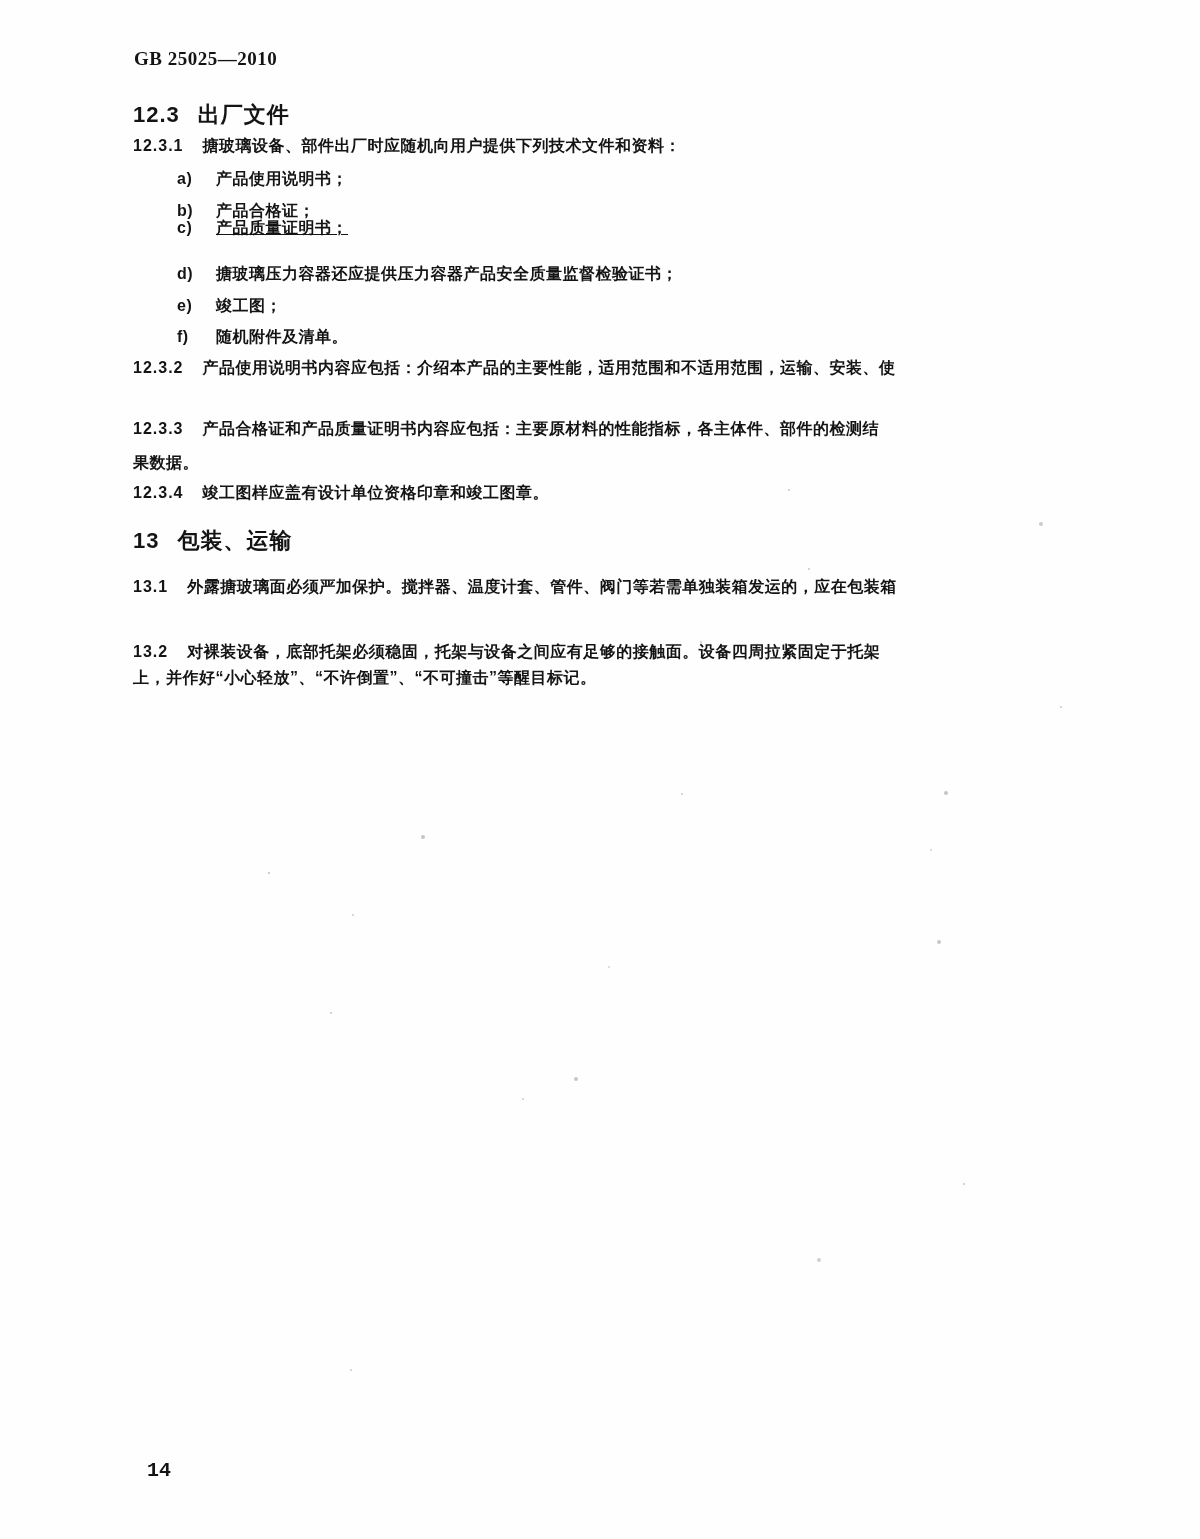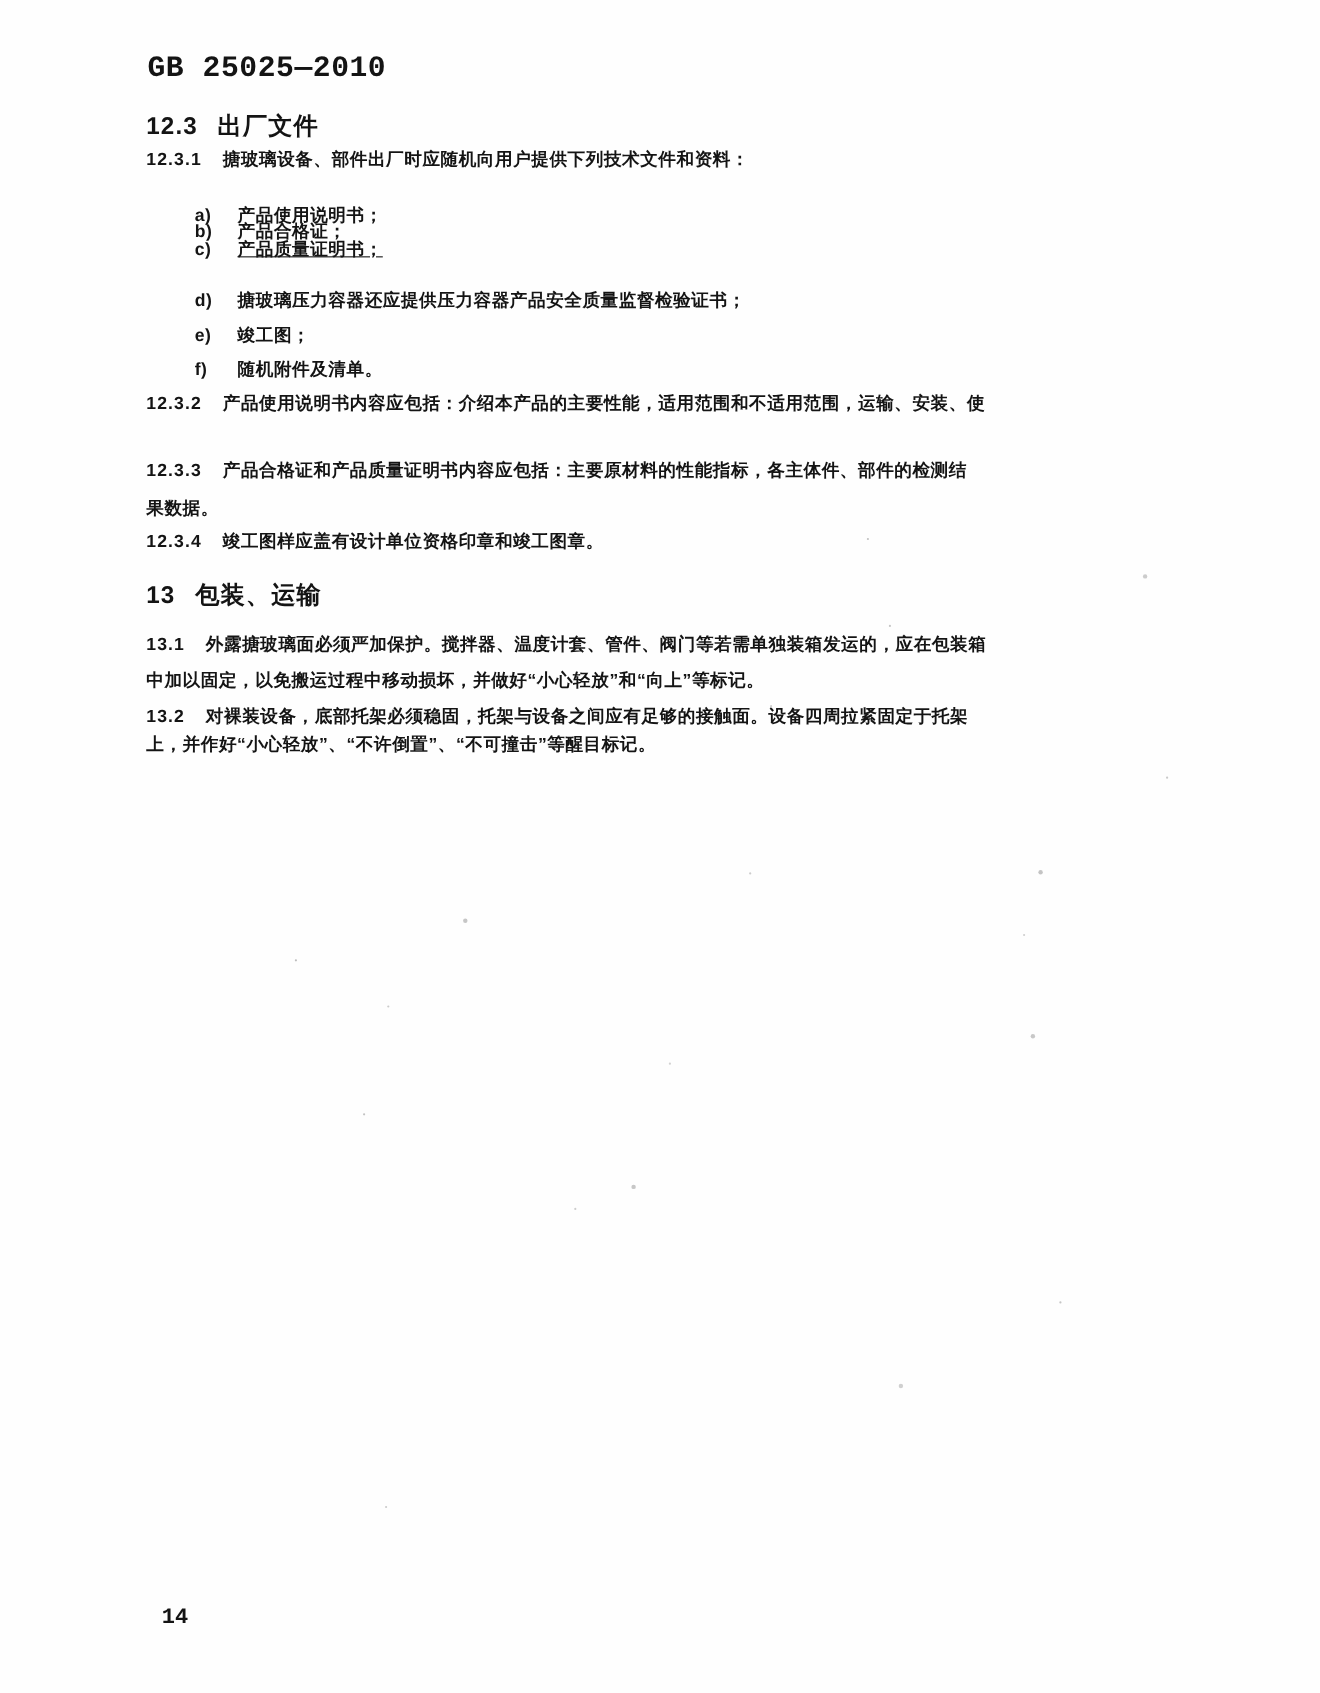--- a/index.html
+++ b/index.html
@@ -45,22 +45,22 @@
   .list-marker {
     display: inline-block;
     min-width: 22px;
     margin-right: 17px;
     font-weight: 600;
   }
   .doc-header {
     position: absolute;
     left: 134px;
     top: 48px;
-    font-family: Liberation Mono, monospace;
-    font-size: 27px;
+    font-family: Liberation Serif, serif;
+    font-size: 19px;
     font-weight: 700;
     letter-spacing: 0.5px;
     white-space: nowrap;
   }
   .page-number {
     position: absolute;
     left: 147px;
     top: 1459px;
     font-family: Liberation Mono, monospace;
     font-size: 20px;
@@ -104,21 +104,21 @@
   <div class="doc-header">GB 25025—2010</div>
 
   <div class="line heading" style="top:102px;">
     <span class="clause-num">12.3</span><span>出厂文件</span>
   </div>
 
   <div class="line" style="top:133px;">
     <span class="clause-num">12.3.1</span><span>搪玻璃设备、部件出厂时应随机向用户提供下列技术文件和资料：</span>
   </div>
 
-  <div class="line list-line" style="top:166px;margin-top:18px;">
+  <div class="line list-line" style="top:166px;">
     <span class="list-marker">a)</span><span>产品使用说明书；</span>
   </div>
   <div class="line list-line" style="top:198px;">
     <span class="list-marker">b)</span><span>产品合格证；</span>
   </div>
   <div class="line list-line" style="top:215px;text-decoration:underline;">
     <span class="list-marker">c)</span><span>产品质量证明书；</span>
   </div>
   <div class="line list-line" style="top:261px;">
     <span class="list-marker">d)</span><span>搪玻璃压力容器还应提供压力容器产品安全质量监督检验证书；</span>
@@ -145,23 +145,20 @@
     <span class="clause-num">12.3.4</span><span>竣工图样应盖有设计单位资格印章和竣工图章。</span>
   </div>
 
   <div class="line heading" style="top:528px;">
     <span class="clause-num">13</span><span>包装、运输</span>
   </div>
 
   <div class="line" style="top:574px;">
     <span class="clause-num">13.1</span><span>外露搪玻璃面必须严加保护。搅拌器、温度计套、管件、阀门等若需单独装箱发运的，应在包装箱</span>
   </div>
-  <div class="line" style="top:607px;">
-    <span>中加以固定，以免搬运过程中移动损坏，并做好“小心轻放”和“向上”等标记。</span>
-  </div>
 
   <div class="line" style="top:639px;">
     <span class="clause-num">13.2</span><span>对裸装设备，底部托架必须稳固，托架与设备之间应有足够的接触面。设备四周拉紧固定于托架</span>
   </div>
   <div class="line" style="top:665px;">
     <span>上，并作好“小心轻放”、“不许倒置”、“不可撞击”等醒目标记。</span>
   </div>
 
   <div class="scan-noise"></div>
 

